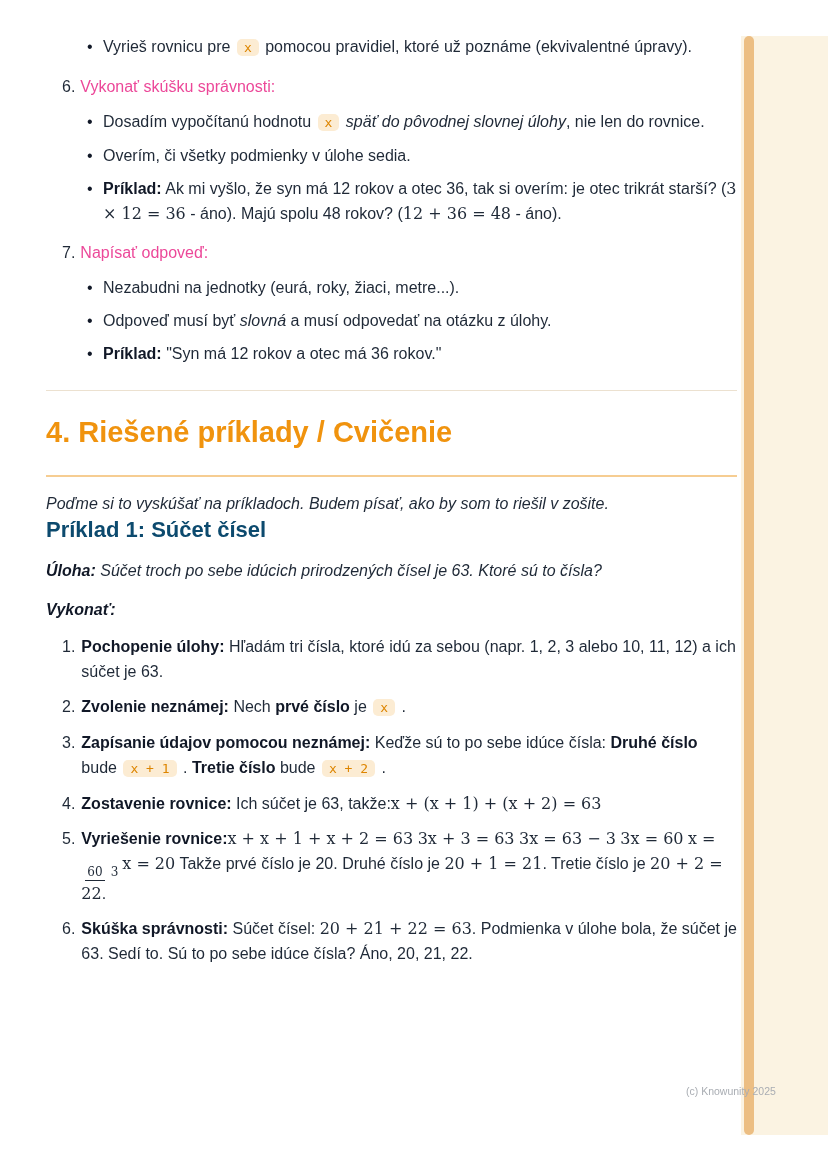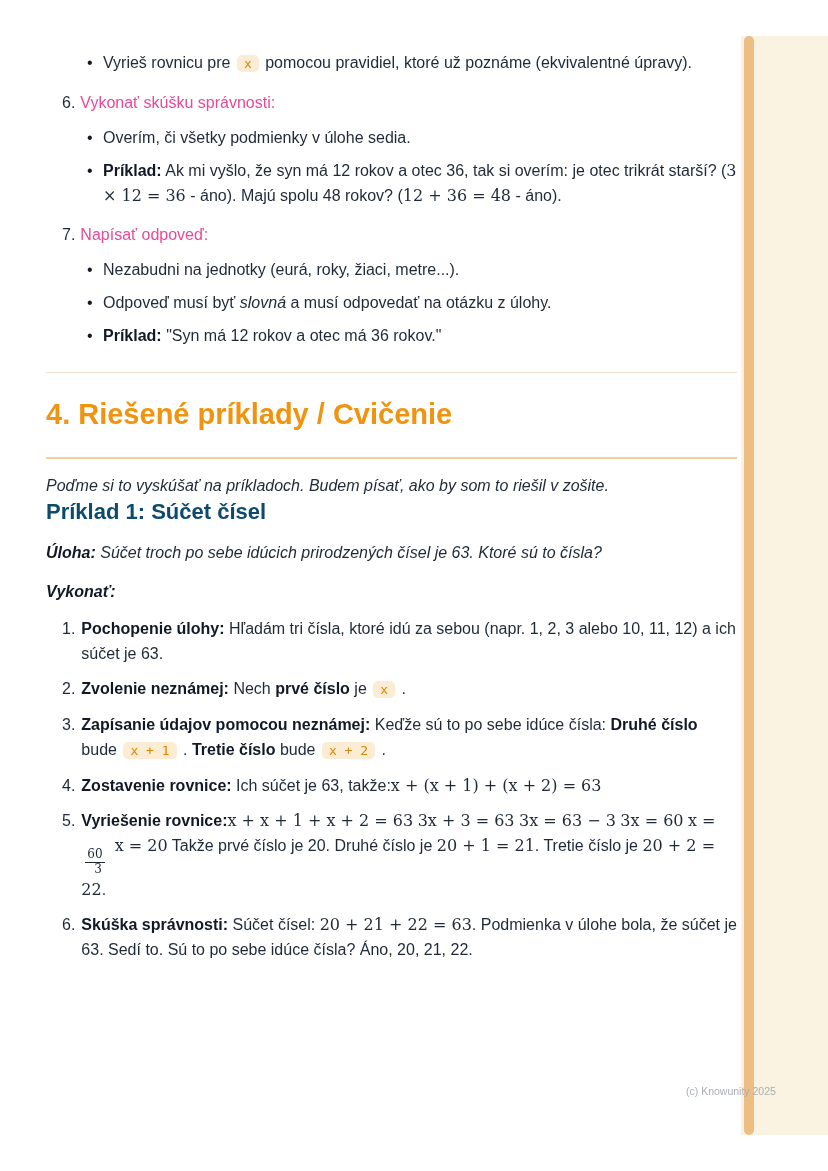--- a/index.html
+++ b/index.html
@@ -6,21 +6,21 @@
   html, body { width:828px; height:1171px; }
   body {
     position:relative;
     background:#ffffff;
     font-family:"Liberation Sans", sans-serif;
     color:#1f2937;
     overflow:hidden;
   }
   .content {
     position:absolute;
-    left:46px; top:50px;
+    left:46px; top:34px;
     width:691px;
     font-size:16px;
     line-height:25px;
   }
   ul.bullets { list-style:none; margin:0 0 2px 0; }
   ul.bullets > li { position:relative; padding-left:57px; margin-bottom:8px; }
   ul.bullets > li::before { content:"•"; position:absolute; left:41px; top:0; color:#111827; }
   .num-item { display:flex; align-items:flex-start; padding-left:16px; margin:14px 0 10px; }
   .num-item .num { flex:0 0 auto; margin-right:5px; }
   .num-title { font-weight:400; color:#ec4899; }
@@ -41,21 +41,21 @@
   .seg-bold { font-weight:700; color:#111827;margin-top:24px; }
   .seg-italic { font-style:italic; }
   .seg-code {
     font-family:"DejaVu Sans Mono", monospace;
     background:#fcecd3; color:#dd8500;
     border-radius:5px; padding:1px 7px;
     font-size:13px; white-space:pre; margin:0 2px;
   }
   .seg-math { font-family:"DejaVu Serif", serif; }
   .seg-frac {
-    display:inline-flex; flex-direction:column; align-items:center;
+    display:inline-flex; 
     font-family:"DejaVu Serif", serif; font-size:12px; line-height:1.15;
     vertical-align:-7px; margin:0 4px;
   }
   .seg-frac .num { border-bottom:1px solid #1f2937; padding:0 2px; }
   .right-strip { position:absolute; left:741px; top:36px; width:87px; height:1099px; background:#fbf3e2; }
   .right-bar { position:absolute; left:744px; top:36px; width:10px; height:1099px; background:#ecbe83; border-radius:5px; }
   .watermark { position:absolute; left:686px; top:1085px; font-size:10.5px; color:#a9adb3; z-index:5; }
 </style>
 </head>
 <body>
@@ -67,20 +67,23 @@
       <div class="li-body"><span class="seg-text">Vyrieš rovnicu pre </span><span class="seg-code">x</span><span class="seg-text"> pomocou pravidiel, ktoré už poznáme (ekvivalentné úpravy).</span></div>
     </li>
   </ul>
 
   <div class="num-item">
     <span class="num">6.</span>
     <span class="num-title">Vykonať skúšku správnosti:</span>
   </div>
 
   <ul class="bullets">
+    <li>
+      <div class="li-body"><span class="seg-text">Dosadím vypočítanú hodnotu </span><span class="seg-code">x</span><span class="seg-italic"> späť do pôvodnej slovnej úlohy</span><span class="seg-text">, nie len do rovnice.</span></div>
+    </li>
     <li>
       <div class="li-body"><span class="seg-text">Overím, či všetky podmienky v úlohe sedia.</span></div>
     </li>
     <li>
       <div class="li-body"><span class="seg-bold">Príklad:</span><span class="seg-text"> Ak mi vyšlo, že syn má 12 rokov a otec 36, tak si overím: je otec trikrát starší? (</span><span class="seg-math">3 × 12 = 36</span><span class="seg-text"> - áno). Majú spolu 48 rokov? (</span><span class="seg-math">12 + 36 = 48</span><span class="seg-text"> - áno).</span></div>
     </li>
   </ul>
 
   <div class="num-item">
     <span class="num">7.</span>

